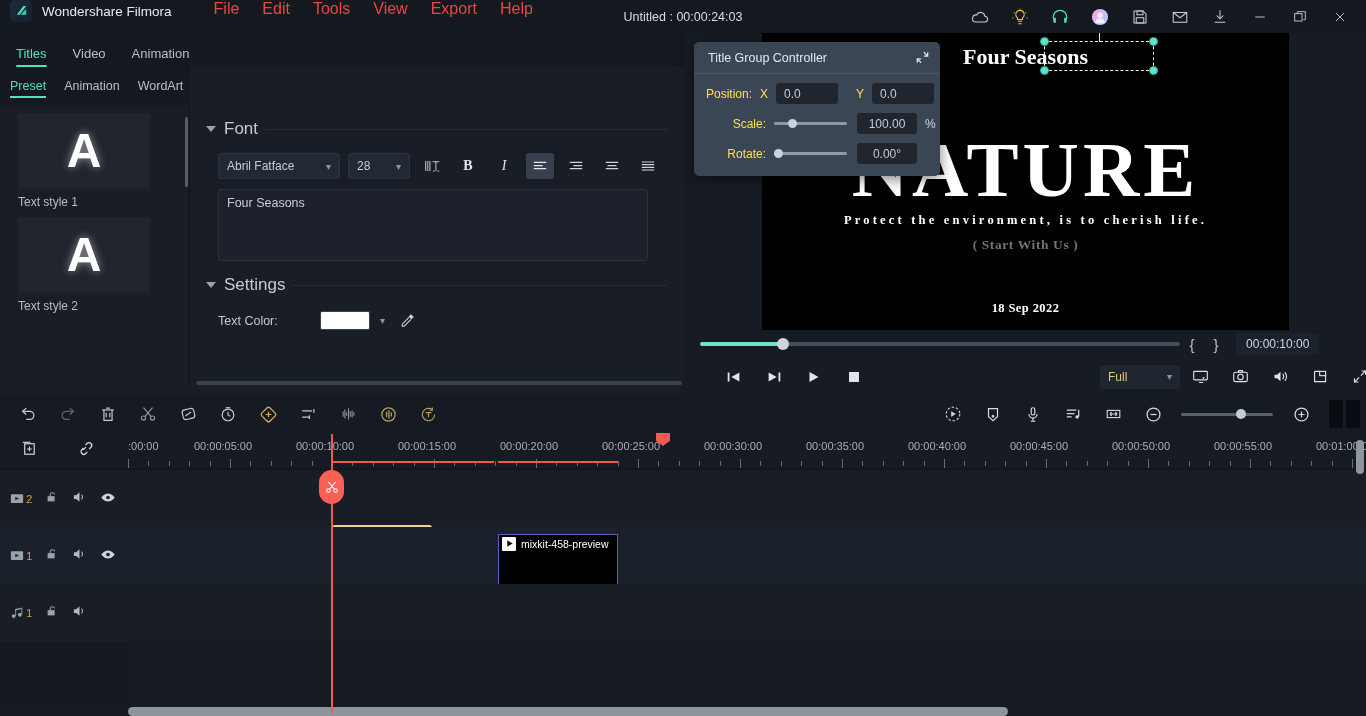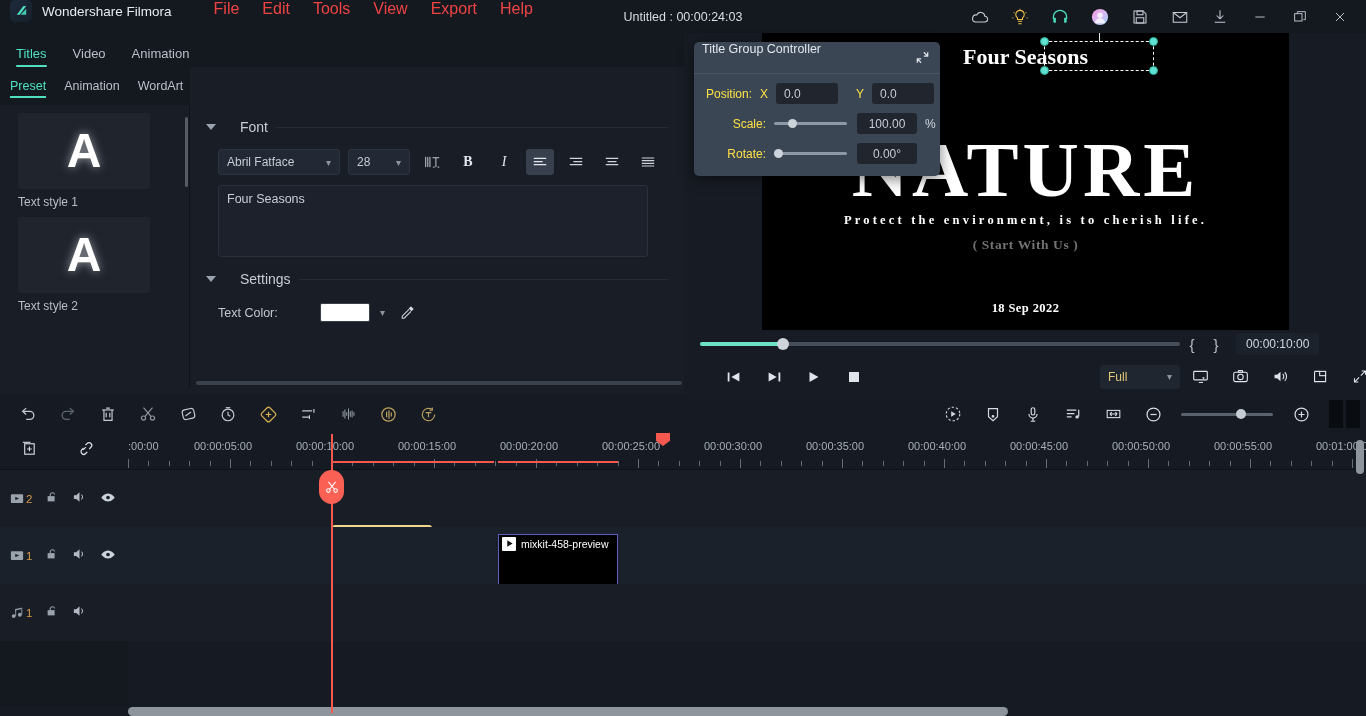--- a/index.html
+++ b/index.html
@@ -98,21 +98,21 @@
   #form {
     position: absolute; left: 190px; top: 72px; width: 494px; height: 283px;
     background: #181d26;
   }
   .section-head {
     display: flex; align-items: center; gap: 8px; margin: 0 0 0 16px;
     padding-top: 14px;
   }
   .caret { width: 0; height: 0; border-left: 5px solid transparent; border-right: 5px solid transparent;
            border-top: 6px solid #9aa2ad; }
-  .section-title { font-size: 14px; color: #c7ccd4; margin-left: 16px; }
+  .section-title { font-size: 17px; color: #c7ccd4; }
   .section-line { flex: 1; height: 1px; background: #262c36; margin-right: 16px; }
 
   .row { display: flex; align-items: center; margin-left: 28px; margin-top: 14px; gap: 8px; }
   .select {
     height: 26px; background: #222834; border: 1px solid #2d3441; border-radius: 3px;
     display: flex; align-items: center; justify-content: space-between;
     padding: 0 8px; font-size: 12px; color: #c8ccd4;
   }
   .select .chev { color: #8d95a1; font-size: 10px; margin-left: 8px; }
   #font-select { width: 122px; }
@@ -204,21 +204,21 @@
     position: absolute; left: 50%; top: -14px; width: 1px; height: 14px; background: #dfe4ea;
   }
 
   
   #tgc {
     position: absolute; left: 10px; top: 9px; width: 246px; height: 134px;
     background: #3a4654; border-radius: 5px;
     box-shadow: 0 3px 14px rgba(0,0,0,0.5); z-index: 20;
   }
   #tgc-head {
-    height: 32px; display: flex; padding: 0 8px;
+    height: 32px; display: flex; align-items: center; padding: 0 14px;
     border-bottom: 1px solid #4a5666; position: relative;
   }
   #tgc-title { font-size: 12.5px; color: #e2e7ee; }
   #tgc-collapse { position: absolute; right: 9px; top: 7px; }
   .tgc-row { display: flex; align-items: center; margin-top: 9px; padding-left: 12px; }
   .tgc-lab { font-size: 12px; color: #fde047; }
   .numfield {
     height: 21px; background: #20252e; border-radius: 3px;
     display: flex; align-items: center; padding: 0 8px;
     font-size: 12px; color: #c6ccd6;

